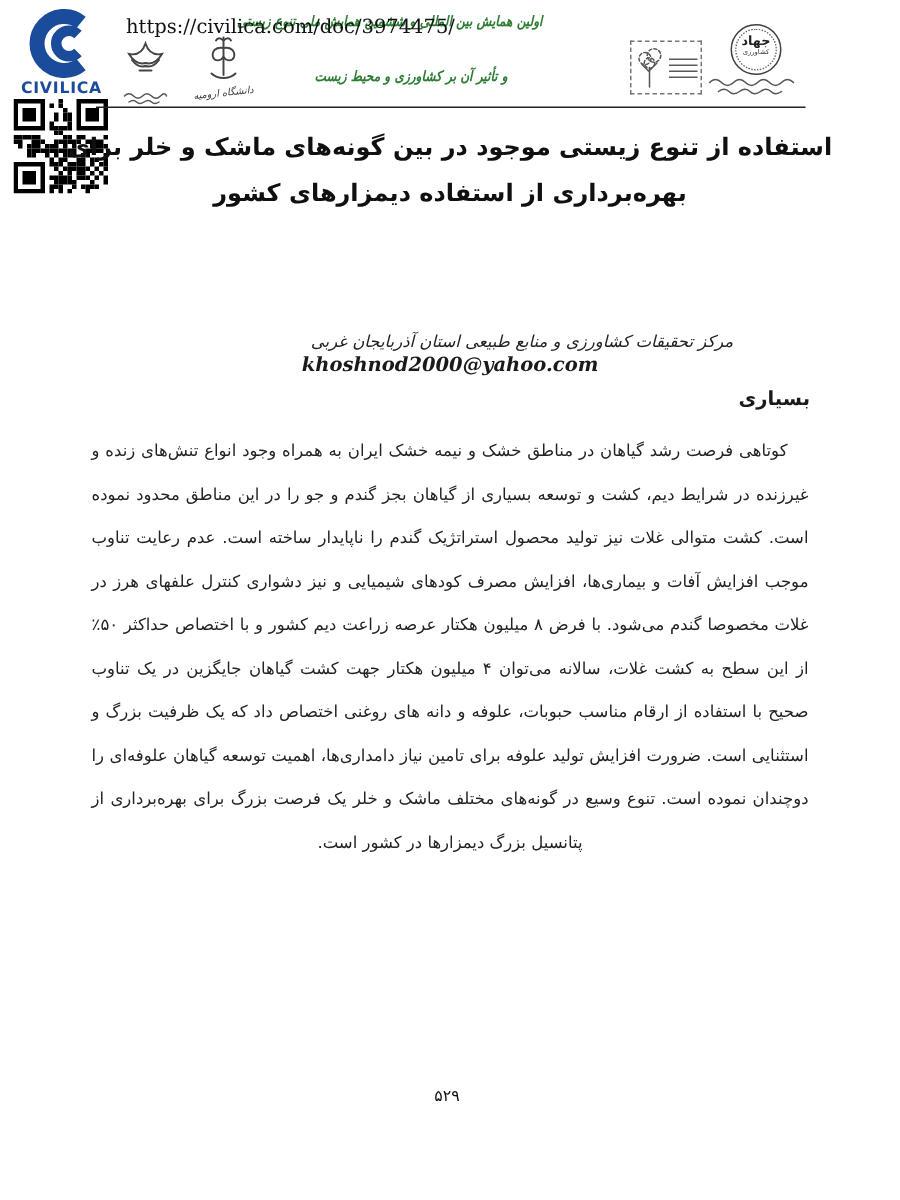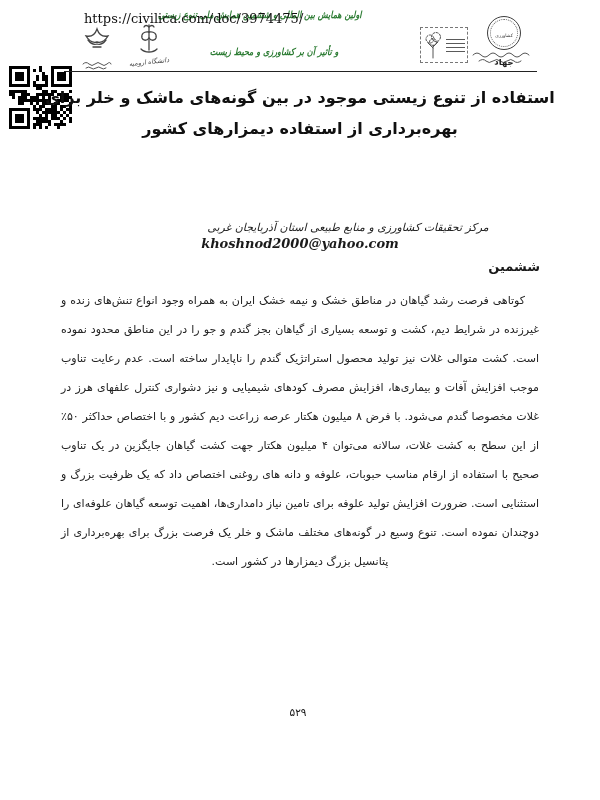--- a/index.html
+++ b/index.html
@@ -32,21 +32,21 @@
               align-items:center;padding:2px;gap:3px;}
   .tree-stamp .lines{flex:1;display:flex;flex-direction:column;gap:3px;}
   .tree-stamp .lines i{display:block;height:1px;background:#5a5a5a;}
 
   .jahad{position:absolute;left:467px;top:16px;width:74px;text-align:center;}
   .jahad-circle{position:relative;width:34px;height:34px;margin:0 auto;
                 border:1.5px solid #3f3f3f;border-radius:50%;box-sizing:border-box;}
   .jahad-circle::before{content:"";position:absolute;inset:2px;border:1px dotted #666;
                         border-radius:50%;}
   .jahad-word{position:absolute;left:0;right:0;top:7px;font-size:8.5px;font-weight:bold;
-              color:#222;direction:rtl;line-height:1;margin-top:34px;}
+              color:#222;direction:rtl;line-height:1;}
   .jahad-sub{position:absolute;left:0;right:0;top:17px;font-size:4.5px;color:#333;
              direction:rtl;line-height:1;}
 
   
   .rule{position:absolute;left:64px;top:71px;width:473px;border-top:1.6px solid #222;}
   .title{position:absolute;left:40px;top:82px;width:520px;text-align:center;direction:rtl;}
   .title div{font-size:16px;font-weight:bold;line-height:31px;white-space:nowrap;color:#101010;}
 
   
   .author{position:absolute;left:0;top:182px;width:600px;text-align:center;direction:rtl;
@@ -55,31 +55,38 @@
          font-style:italic;font-size:11px;color:#222;margin-left:48px;}
   .email{position:absolute;left:0;top:236px;width:600px;text-align:center;
          font-family:"DejaVu Serif",serif;font-style:italic;font-weight:bold;font-size:13px;}
 
   
   .abs-head{position:absolute;right:60px;top:259px;direction:rtl;font-weight:bold;font-size:13px;}
   .abstract{position:absolute;left:61px;top:286px;width:478px;direction:rtl;
             text-align:justify;text-align-last:center;font-size:11px;line-height:29px;
             color:#222;text-indent:14px;}
 
-  .page-num{position:absolute;left:0;top:706px;width:596px;text-align:center;
+  .page-num{position:absolute;left:0;top:725px;width:596px;text-align:center;
             font-size:10.5px;color:#111;}
 
   svg .sk{fill:none;stroke:#444;stroke-width:1.3;stroke-linecap:round;}
   svg .sq{fill:none;stroke:#555;stroke-width:1;stroke-linecap:round;}
 </style>
 </head>
 <body>
 
 <div class="page">
 
+  <div class="civilica">
+    <svg width="48" height="46" viewBox="0 0 48 46">
+      <path d="M37 9 A18 18 0 1 0 37 37" fill="none" stroke="#1b4c9b" stroke-width="10"></path>
+      <path d="M35 17 A8.5 8.5 0 1 0 35 29" fill="none" stroke="#1b4c9b" stroke-width="7"></path>
+    </svg>
+    <div class="word">CIVILICA</div>
+  </div>
 
   <div class="qr"><svg width="63" height="63" viewBox="0 0 63 63" fill="#000">
         <rect x="30" y="0" width="3" height="3"></rect>
         <rect x="24" y="3" width="3" height="3"></rect>
         <rect x="30" y="3" width="3" height="3"></rect>
         <rect x="33" y="6" width="3" height="3"></rect>
         <rect x="27" y="9" width="3" height="3"></rect>
         <rect x="33" y="9" width="3" height="3"></rect>
         <rect x="36" y="9" width="3" height="3"></rect>
         <rect x="27" y="12" width="3" height="3"></rect>
@@ -288,18 +295,18 @@
   <div class="rule"></div>
 
   <div class="title">
     <div>استفاده از تنوع زیستی موجود در بین گونه‌های ماشک و خلر برای</div>
     <div>بهره‌برداری از استفاده دیمزارهای کشور</div>
   </div>
 
   <div class="affil">مرکز تحقیقات کشاورزی و منابع طبیعی استان آذربایجان غربی</div>
   <div class="email">khoshnod2000@yahoo.com</div>
 
-  <div class="abs-head">ششمین</div>
+  <div class="abs-head">بسیاری</div>
   <div class="abstract">کوتاهی فرصت رشد گیاهان در مناطق خشک و نیمه خشک ایران به همراه وجود انواع تنش‌های زنده و غیرزنده در شرایط دیم، کشت و توسعه بسیاری از گیاهان بجز گندم و جو را در این مناطق محدود نموده است. کشت متوالی غلات نیز تولید محصول استراتژیک گندم را ناپایدار ساخته است. عدم رعایت تناوب موجب افزایش آفات و بیماری‌ها، افزایش مصرف کودهای شیمیایی و نیز دشواری کنترل علفهای هرز در غلات مخصوصا گندم می‌شود. با فرض ۸ میلیون هکتار عرصه زراعت دیم کشور و با اختصاص حداکثر ۵۰٪ از این سطح به کشت غلات، سالانه می‌توان ۴ میلیون هکتار جهت کشت گیاهان جایگزین در یک تناوب صحیح با استفاده از ارقام مناسب حبوبات، علوفه و دانه های روغنی اختصاص داد که یک ظرفیت بزرگ و استثنایی است. ضرورت افزایش تولید علوفه برای تامین نیاز دامداری‌ها، اهمیت توسعه گیاهان علوفه‌ای را دوچندان نموده است. تنوع وسیع در گونه‌های مختلف ماشک و خلر یک فرصت بزرگ برای بهره‌برداری از پتانسیل بزرگ دیمزارها در کشور است.</div>
 
   <div class="page-num">۵۲۹</div>
 
 </div>
 
 </body></html>

